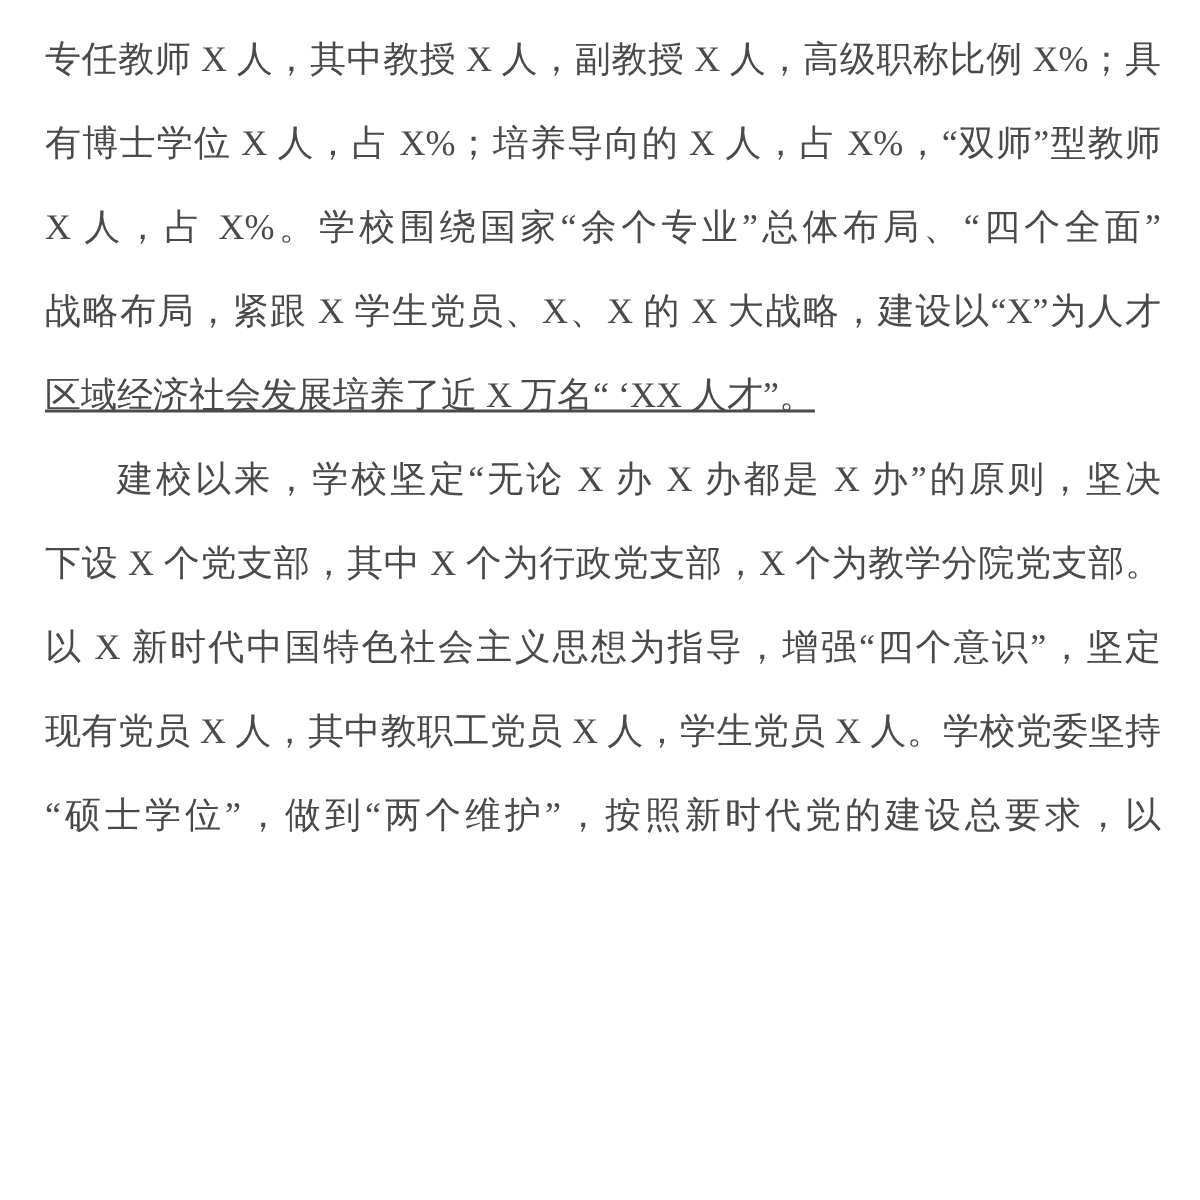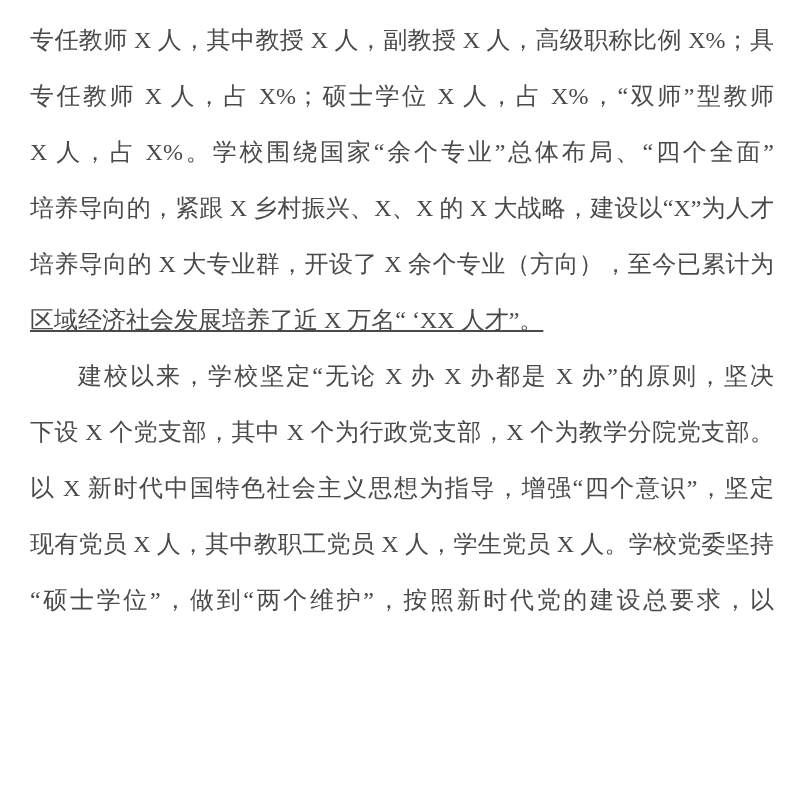--- a/index.html
+++ b/index.html
@@ -36,23 +36,22 @@
   }
   .line.indent {
     text-indent: 2em;
   }
 </style>
 </head>
 <body>
 
 <div class="page">
   <div class="line">专任教师 X 人，其中教授 X 人，副教授 X 人，高级职称比例 X%；具</div>
-  <div class="line">专任教师 X 人，占 X%；硕士学位 X 人，占 X%，“双师”型教师</div>
+  <div class="line">有博士学位 X 人，占 X%；培养导向的 X 人，占 X%，“双师”型教师</div>
   <div class="line">X 人，占 X%。学校围绕国家“余个专业”总体布局、“四个全面”</div>
-  <div class="line">培养导向的，紧跟 X 乡村振兴、X、X 的 X 大战略，建设以“X”为人才</div>
-  <div class="line">培养导向的 X 大专业群，开设了 X 余个专业（方向），至今已累计为</div>
+  <div class="line">战略布局，紧跟 X 学生党员、X、X 的 X 大战略，建设以“X”为人才</div>
   <div class="line para-end">区域经济社会发展培养了近 X 万名“ ‘XX 人才”。</div>
   <div class="line indent">建校以来，学校坚定“无论 X 办 X 办都是 X 办”的原则，坚决</div>
   <div class="line">下设 X 个党支部，其中 X 个为行政党支部，X 个为教学分院党支部。</div>
   <div class="line">以 X 新时代中国特色社会主义思想为指导，增强“四个意识”，坚定</div>
   <div class="line">现有党员 X 人，其中教职工党员 X 人，学生党员 X 人。学校党委坚持</div>
   <div class="line">“硕士学位”，做到“两个维护”，按照新时代党的建设总要求，以</div>
 </div>
 
 </body></html>

